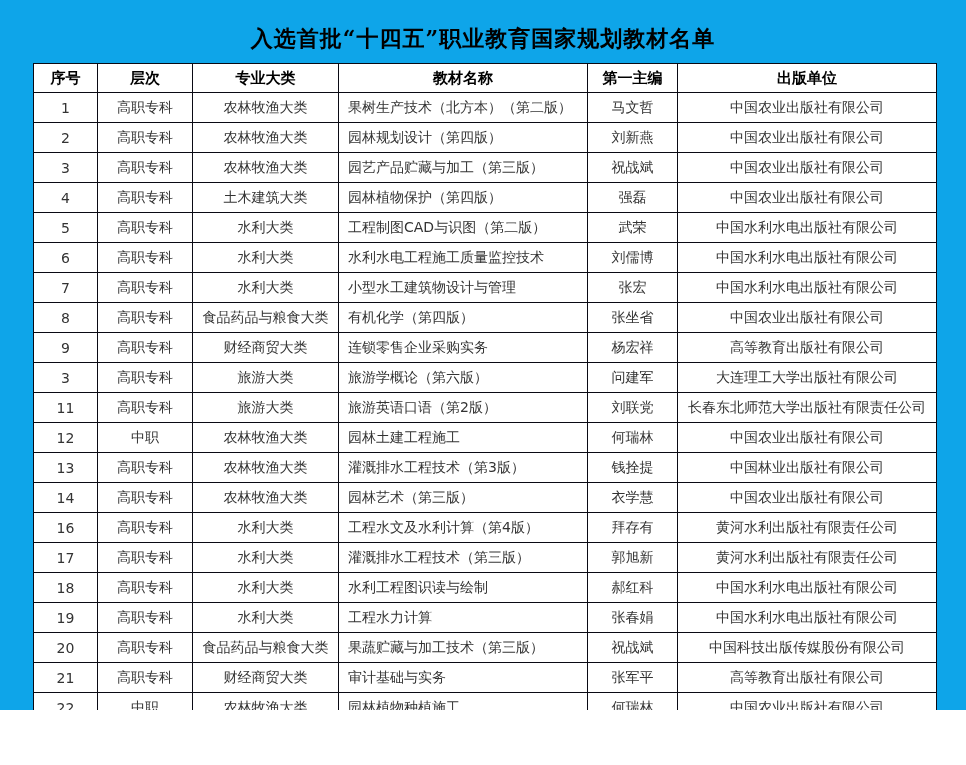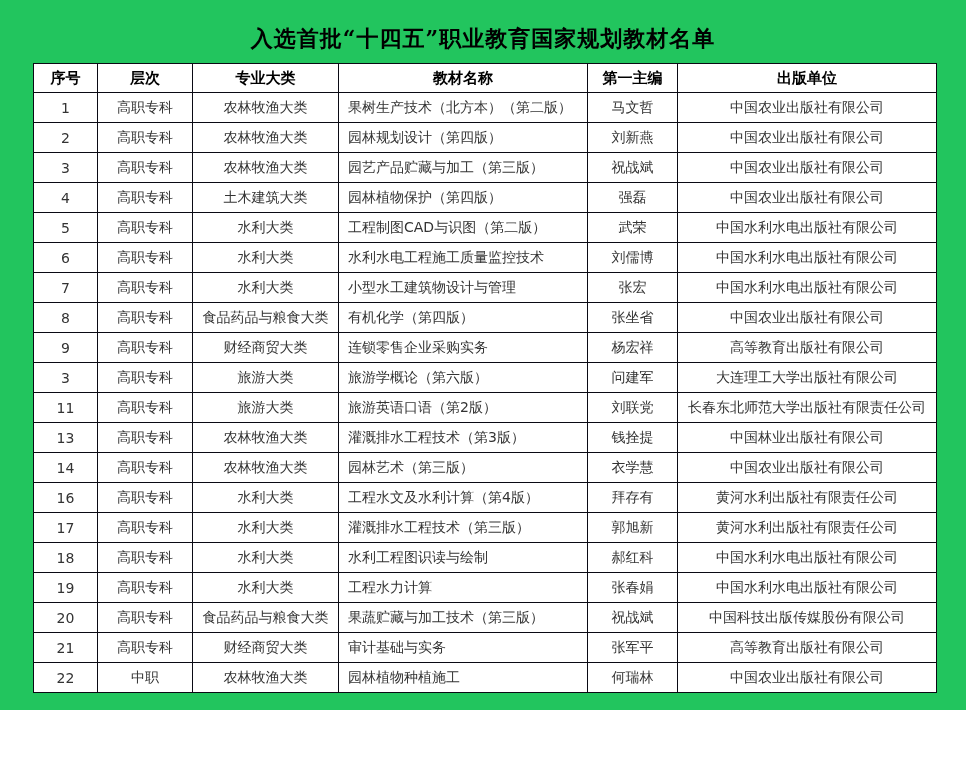--- a/index.html
+++ b/index.html
@@ -6,21 +6,21 @@
     margin: 0;
     padding: 0;
     background: #ffffff;
     width: 966px;
     height: 765px;
     font-family: "Liberation Sans", sans-serif;
   }
   .page {
     width: 966px;
     height: 710px;
-    background: #22c55e;
+    background: #0ea5e9;
     overflow: hidden;
   }
   .doc-title {
     text-align: center;
     font-family: "DejaVu Serif", "Liberation Serif", serif;
     font-weight: bold;
     font-size: 22px;
     color: #000000;
     margin: 0;
     padding-top: 24px;
@@ -172,20 +172,28 @@
         </tr>
         <tr>
           <td>11</td>
           <td>高职专科</td>
           <td>旅游大类</td>
           <td class="cell-book-title">旅游英语口语（第2版）</td>
           <td>刘联党</td>
           <td>长春东北师范大学出版社有限责任公司</td>
         </tr>
         <tr>
+          <td>12</td>
+          <td>中职</td>
+          <td>农林牧渔大类</td>
+          <td class="cell-book-title">园林土建工程施工</td>
+          <td>何瑞林</td>
+          <td>中国农业出版社有限公司</td>
+        </tr>
+        <tr>
           <td>13</td>
           <td>高职专科</td>
           <td>农林牧渔大类</td>
           <td class="cell-book-title">灌溉排水工程技术（第3版）</td>
           <td>钱拴提</td>
           <td>中国林业出版社有限公司</td>
         </tr>
         <tr>
           <td>14</td>
           <td>高职专科</td>

